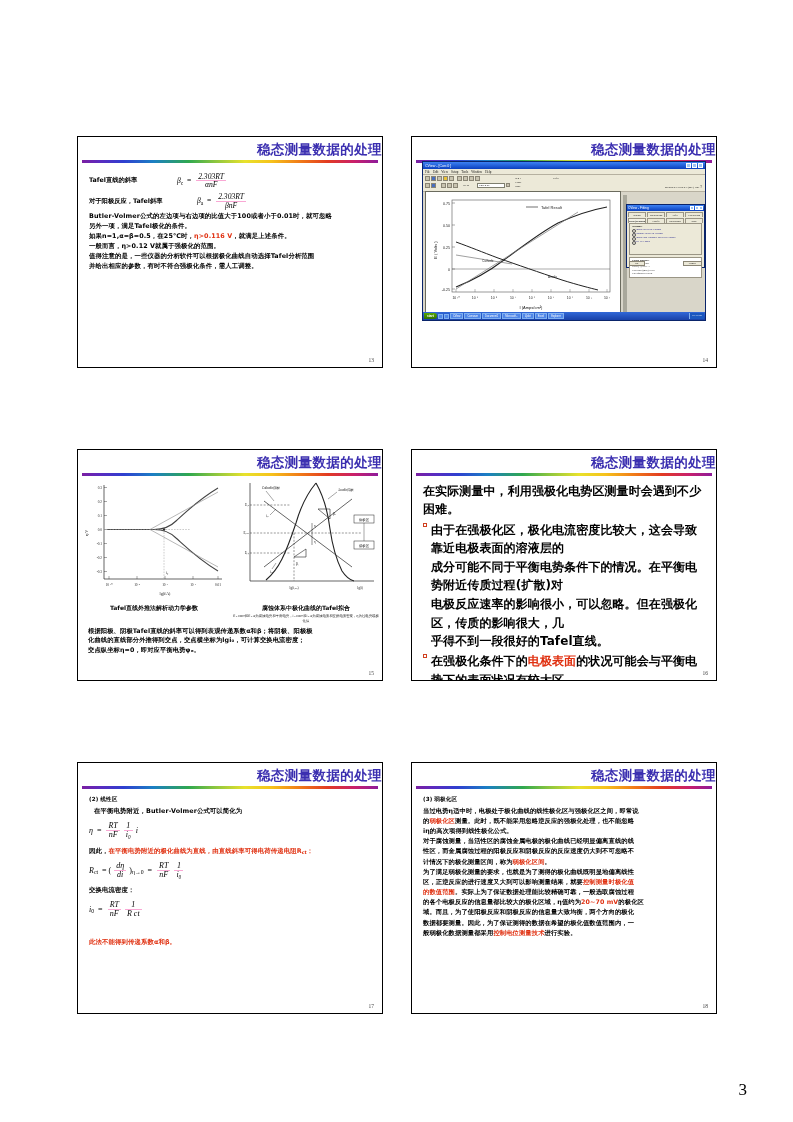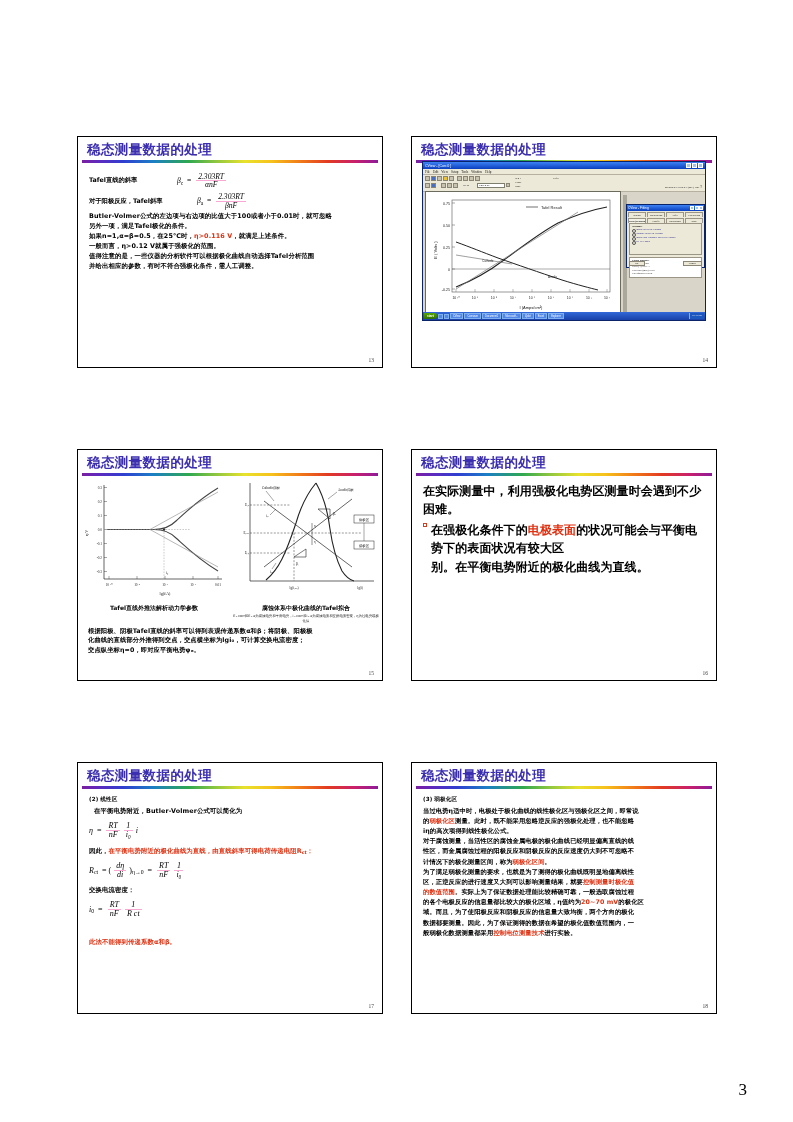--- a/index.html
+++ b/index.html
@@ -18,21 +18,21 @@
   }
   .slide.col1{left:77px;}
   .slide.col2{left:411px;}
   .slide.row1{top:136px;}
   .slide.row2{top:449px;}
   .slide.row3{top:762px;height:252px;}
 
   .s-title{
     font-family:"DejaVu Sans","Liberation Sans",sans-serif;
     font-weight:bold;font-size:13.5px;color:#3b2fb0;
-    padding:5px 0 2px 9px;letter-spacing:.4px;line-height:1.15;
+    padding:5px 0 2px 9px;letter-spacing:.4px;line-height:1.15;text-align:right;
   }
   .s-rule{
     height:3px;margin:0 4px 0 4px;
     background:linear-gradient(to right,
       #7b1fa2 0%, #5b2bbf 6%, #2f3fd0 14%, #1b7fc4 24%,
       #2fa84f 36%, #8cc63f 45%, #e8e22c 55%, #f6c21b 64%,
       #f07818 74%, #e23b22 83%, #c9206b 92%, #8e1b9b 100%);
   }
   .s-body{position:relative;padding:6px 9px 0 11px;}
   .pagenum{
@@ -492,20 +492,27 @@
   </div>
 
   <div class="slide col2 row2">
     <div class="s-title cn">稳态测量数据的处理</div>
     <div class="s-rule"></div>
     <div class="s-body t cn b" style="font-size:12px">
       <div style="margin-bottom:2px">在实际测量中，利用强极化电势区测量时会遇到不少困难。</div>
       <ul class="blist">
         <li>
           <i class="bsq"></i>
+          <div>由于在强极化区，极化电流密度比较大，这会导致靠近电极表面的溶液层的</div>
+          <div>成分可能不同于平衡电势条件下的情况。在平衡电势附近传质过程(扩散)对</div>
+          <div>电极反应速率的影响很小，可以忽略。但在强极化区，传质的影响很大，几</div>
+          <div>乎得不到一段很好的Tafel直线。</div>
+        </li>
+        <li>
+          <i class="bsq"></i>
           <div>
             <span>在强极化条件下的</span><span class="red">电极表面</span><span>的状况可能会与平衡电势下的表面状况有较大区</span>
           </div>
           <div>别。在平衡电势附近的极化曲线为直线。</div>
         </li>
       </ul>
     </div>
     <div class="pagenum">16</div>
   </div>
 

